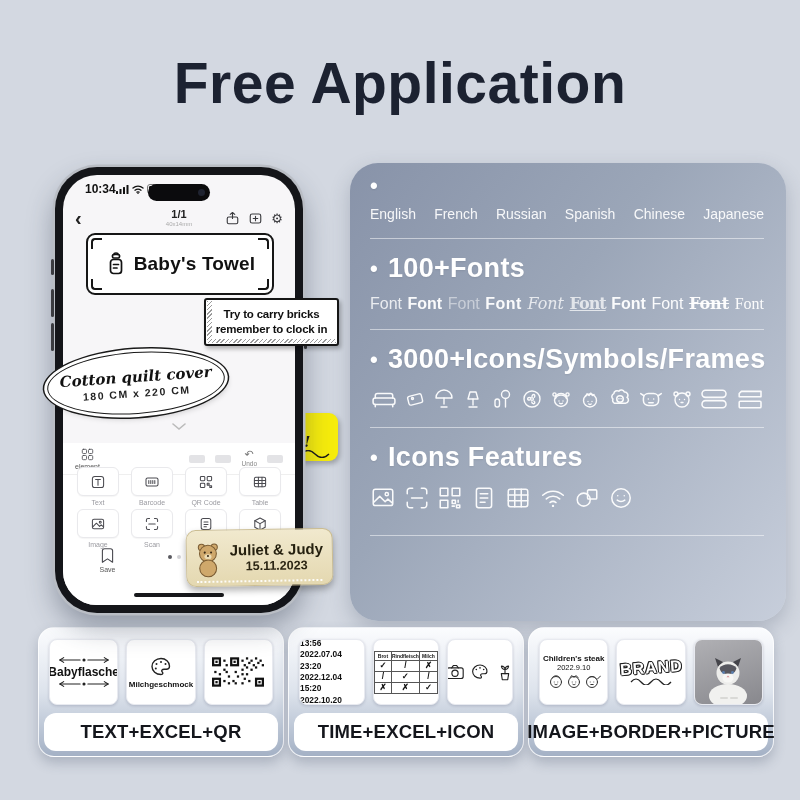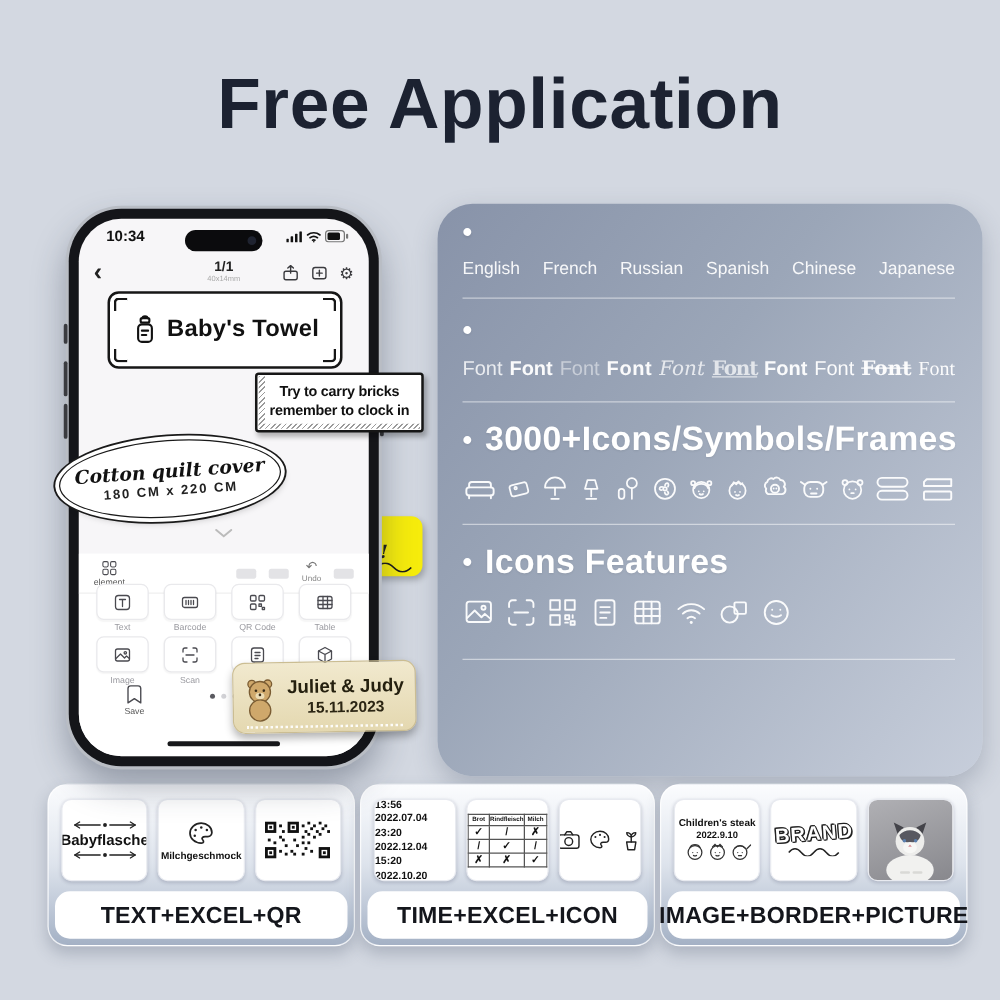--- a/index.html
+++ b/index.html
@@ -35,21 +35,21 @@
   .icon-row svg{display:block;}
   svg.oline{stroke:#fff;fill:none;stroke-width:1.4;stroke-linecap:round;stroke-linejoin:round;opacity:.95;}
   
   .phone{position:absolute;left:55px;top:167px;width:248px;height:446px;z-index:3;
          background:#141519;border-radius:42px;
          box-shadow:0 0 0 2.5px #b9bdc4,0 14px 28px rgba(40,50,70,.4);}
   .sbtn{position:absolute;background:#3a3b40;border-radius:2px;}
   .screen{position:absolute;left:8px;top:8px;right:8px;bottom:8px;background:#f7f6f8;border-radius:34px;
           overflow:hidden;}
   .lowerwhite{position:absolute;left:0;right:0;top:268px;bottom:0;background:#fff;}
-  .status{position:absolute;top:7px;left:22px;right:16px;display:flex;justify-content:space-between;
+  .status{position:absolute;top:7px;left:22px;right:16px;display:flex;justify-content:flex-start;
           align-items:center;font-size:12px;font-weight:700;color:#111;}
   .sticons{display:flex;gap:3px;align-items:center;}
   .island{position:absolute;top:9px;left:50%;transform:translateX(-50%);width:62px;height:17px;
           background:#0b0b0d;border-radius:10px;}
   .island:after{content:"";position:absolute;right:5px;top:5px;width:7px;height:7px;border-radius:50%;background:#1f2330;}
   .navrow{position:absolute;top:30px;left:12px;right:12px;height:26px;display:flex;align-items:center;
           justify-content:space-between;}
   .navcenter{position:absolute;left:50%;transform:translateX(-50%);text-align:center;line-height:1.05;}
   .navpage{font-size:11px;font-weight:700;color:#222;}
   .navsize{font-size:6px;color:#aaa;}
@@ -128,21 +128,21 @@
            letter-spacing:.2px;}
   svg.dline{stroke:#222;fill:none;stroke-width:1.4;stroke-linecap:round;stroke-linejoin:round;}
   .babyfl{font-size:12px;font-weight:700;color:#111;margin:1px 0;}
   .milch{font-size:8px;font-weight:600;color:#111;margin-top:2px;}
   .timesbox{font-size:8.4px;font-weight:700;color:#111;line-height:1.35;text-align:left;}
   table.mtab{border-collapse:collapse;}
   table.mtab th{font-size:5px;font-weight:700;color:#111;border:1px solid #555;width:21px;height:8px;padding:0;}
   table.mtab td{font-size:8.5px;font-weight:700;color:#111;border:1px solid #555;text-align:center;height:10px;padding:0;line-height:1;}
   .iconmini{display:flex;gap:5px;align-items:center;}
   .steak1{font-size:8px;font-weight:800;color:#111;}
-  .steak2{font-size:7.5px;font-weight:700;color:#111;}
+  .steak2{font-size:7.5px;font-weight:400;color:#111;}
   .brand{font-size:16px;font-weight:800;letter-spacing:1px;color:#fff;transform:rotate(-4deg);
          text-shadow:1px 0 #222,-1px 0 #222,0 1px #222,0 -1px #222,1px 1px #222,-1px -1px #222;}
   .photo{position:absolute;inset:0;background:linear-gradient(160deg,#b0b0b4,#88888d);display:flex;
          align-items:flex-end;justify-content:center;}
 </style>
 </head>
 <body>
 
 <div id="canvas">
 
@@ -159,20 +159,21 @@
         <span>French</span>
         <span>Russian</span>
         <span>Spanish</span>
         <span>Chinese</span>
         <span>Japanese</span>
       </div>
       <div class="divider"></div>
 
       <div class="f-head">
         <span class="f-bullet">•</span>
+        <span>100+Fonts</span>
       </div>
       <div class="font-row">
         <span>Font</span>
           <span>Font</span>
         <span>Font</span>
           <span>Font</span>
         <span>Font</span>
           <span>Font</span>
         <span>Font</span>
           <span>Font</span>

